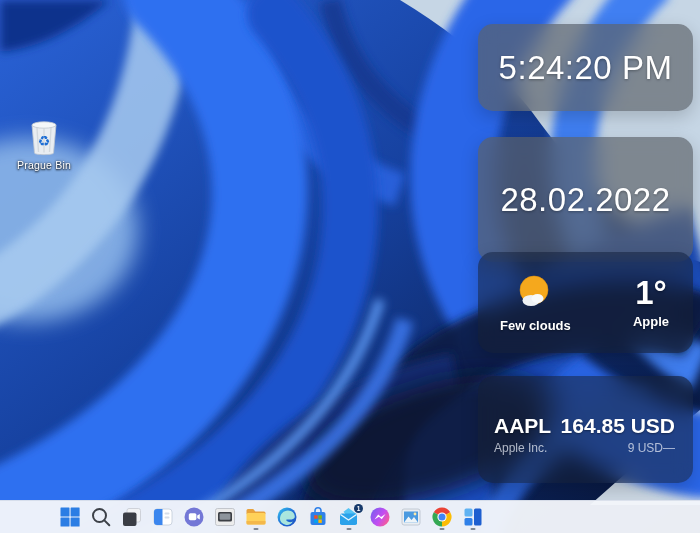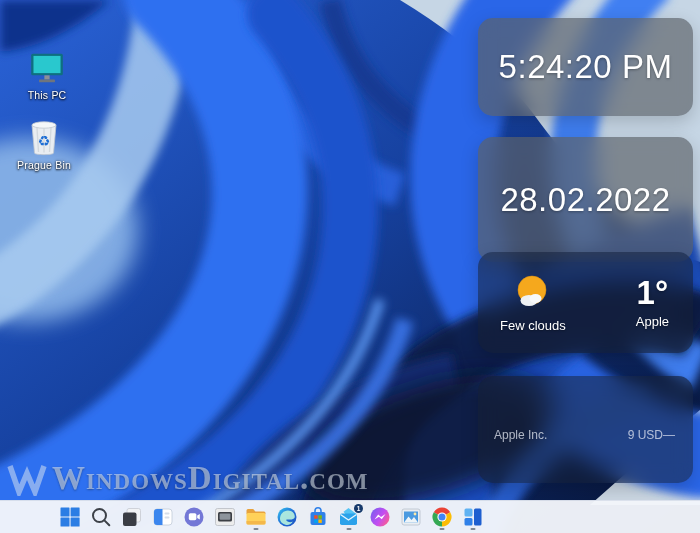--- a/index.html
+++ b/index.html
@@ -21,32 +21,32 @@
   .watermark .wm-text { font-family:"Liberation Serif", serif; font-weight:bold;
       font-variant:small-caps; font-size:33px; letter-spacing:1px;
       color:rgba(226,233,240,.55); text-shadow:0 1px 2px rgba(20,40,70,.45); white-space:nowrap; }
 
   
   .widget { position:absolute; right:7px; width:215px; border-radius:15px;
             backdrop-filter: blur(10px) saturate(.95); -webkit-backdrop-filter: blur(10px) saturate(.95);
             box-shadow:0 6px 18px rgba(0,0,0,.18); color:#fff; }
   .widget-light { background:rgba(92,98,105,.68); }
   .widget-dark  { background:rgba(22,31,50,.52); }
-  .widget-clock   { top:18px;  height:98px; }
+  .widget-clock   { top:24px;  height:87px; }
   .widget-date    { top:137px; height:125px; }
   .widget-weather { top:252px; height:101px; }
   .widget-stock   { top:376px; height:107px; }
 
   .big-center { display:flex; align-items:center; justify-content:center; height:100%;
                 font-size:33px; font-weight:400; letter-spacing:.5px;
                 text-shadow:0 1px 3px rgba(0,0,0,.35); }
 
   .widget-weather { display:flex; align-items:center; justify-content:space-between; padding:0 24px 0 22px; }
   .w-col { display:flex; flex-direction:column; align-items:center; gap:5px; }
-  .w-cond, .w-loc { font-size:13px; font-weight:normal; text-shadow:0 1px 2px rgba(0,0,0,.4); }
+  .w-cond, .w-loc { font-size:13px; font-weight:bold; text-shadow:0 1px 2px rgba(0,0,0,.4); }
   .w-temp { font-size:33px; font-weight:bold; line-height:1; text-shadow:0 1px 3px rgba(0,0,0,.4); }
 
   .widget-stock { display:flex; flex-direction:column; justify-content:center; gap:3px; padding:10px 18px 0 16px; }
   .s-row { display:flex; justify-content:space-between; align-items:baseline; }
   .s-sym   { font-size:21px; font-weight:bold; text-shadow:0 1px 2px rgba(0,0,0,.4); }
   .s-price { font-size:21px; font-weight:bold; text-shadow:0 1px 2px rgba(0,0,0,.4); }
   .s-sub   { color:rgba(235,240,248,.72); font-size:12px; }
 
   
   .taskbar { position:absolute; left:0; right:0; bottom:0; height:33px;
@@ -94,46 +94,31 @@
     <path d="M655 -20 C 570 60 550 175 600 265 C 635 325 680 360 700 368" stroke="#3f7ff2" stroke-width="45" fill="none" filter="url(#soft)"></path>
     <path d="M700 250 C 560 290 470 370 450 470 C 445 505 452 525 465 540" stroke="#1c4fc0" stroke-width="90" fill="none" filter="url(#soft)"></path>
     <path d="M320 560 C 345 440 420 355 540 325 C 635 302 685 318 700 328" stroke="#0a1b44" stroke-width="65" fill="none" filter="url(#soft)" opacity="0.92"></path>
     <path d="M205 560 C 250 465 335 395 455 372" stroke="#122e74" stroke-width="38" fill="none" filter="url(#soft)" opacity="0.9"></path>
     <ellipse cx="430" cy="440" rx="130" ry="55" fill="#071531" filter="url(#soft2)" opacity="0.85" transform="rotate(-18 430 440)"></ellipse>
     <path d="M100 560 C 250 500 345 415 380 300" stroke="#5e9bf7" stroke-width="10" fill="none" filter="url(#soft)" opacity="0.9"></path>
     <path d="M150 555 C 290 495 375 420 405 320" stroke="#3a74e8" stroke-width="18" fill="none" filter="url(#soft)" opacity="0.9"></path>
     <path d="M480 560 C 500 480 560 420 650 400" stroke="#2c63d8" stroke-width="26" fill="none" filter="url(#soft)" opacity="0.9"></path>
   </svg>
 
-  <div class="desktop-icon" id="dt-this-pc">
-    <svg width="38" height="34" viewBox="0 0 36 32">
-      <rect x="3" y="1.5" width="30" height="20.5" rx="1.5" fill="#0f6f80"></rect>
-      <rect x="5.2" y="3.6" width="25.6" height="16.3" fill="#29c8ce"></rect>
-      <rect x="15.5" y="22" width="5" height="4" fill="#8b9097"></rect>
-      <rect x="10.5" y="26" width="15" height="2.6" rx="0.6" fill="#6f757d"></rect>
-    </svg>
-    <span class="dt-label">This PC</span>
-  </div>
 
   <div class="desktop-icon" id="dt-recycle">
     <svg width="34" height="36" viewBox="0 0 34 36">
       <path d="M5 5 L7.5 33 C7.5 35.2 26.5 35.2 26.5 33 L29 5 Z" fill="#e9edf1" stroke="#bfc7cf" stroke-width="0.8"></path>
       <path d="M10 8 L11.5 32 M17 8.5 L17 32.5 M24 8 L22.5 32" stroke="#d3d9de" stroke-width="1.4" fill="none"></path>
       <ellipse cx="17" cy="5" rx="12" ry="3.2" fill="#f4f7f9" stroke="#bfc7cf" stroke-width="0.8"></ellipse>
       <text x="17" y="26" font-size="14" fill="#1f6fd4" text-anchor="middle" font-family="DejaVu Sans, sans-serif">♻</text>
     </svg>
     <span class="dt-label">Prague Bin</span>
   </div>
 
-  <div class="watermark">
-    <svg width="42" height="34" viewBox="0 0 40 34">
-      <path d="M3 4 L12 30 L20 11 L28 30 L37 4" stroke="rgba(226,233,240,.5)" stroke-width="5.5" fill="none" stroke-linejoin="miter"></path>
-    </svg>
-    <span class="wm-text">WindowsDigital.com</span>
-  </div>
 
   <div class="widget widget-light widget-clock">
     <div class="big-center">5:24:20 PM</div>
   </div>
 
   <div class="widget widget-light widget-date">
     <div class="big-center">28.02.2022</div>
   </div>
 
   <div class="widget widget-dark widget-weather">
@@ -146,20 +131,24 @@
       </svg>
       <span class="w-cond">Few clouds</span>
     </div>
     <div class="w-col">
       <span class="w-temp">1°</span>
       <span class="w-loc">Apple</span>
     </div>
   </div>
 
   <div class="widget widget-dark widget-stock">
+    <div class="s-row">
+      <span class="s-sym">AAPL</span>
+      <span class="s-price">164.85 USD</span>
+    </div>
     <div class="s-row s-sub">
       <span>Apple Inc.</span>
       <span>9 USD—</span>
     </div>
   </div>
 
   <div class="taskbar">
     <div class="tb-items">
 
       <div class="tb-btn" title="Start">

